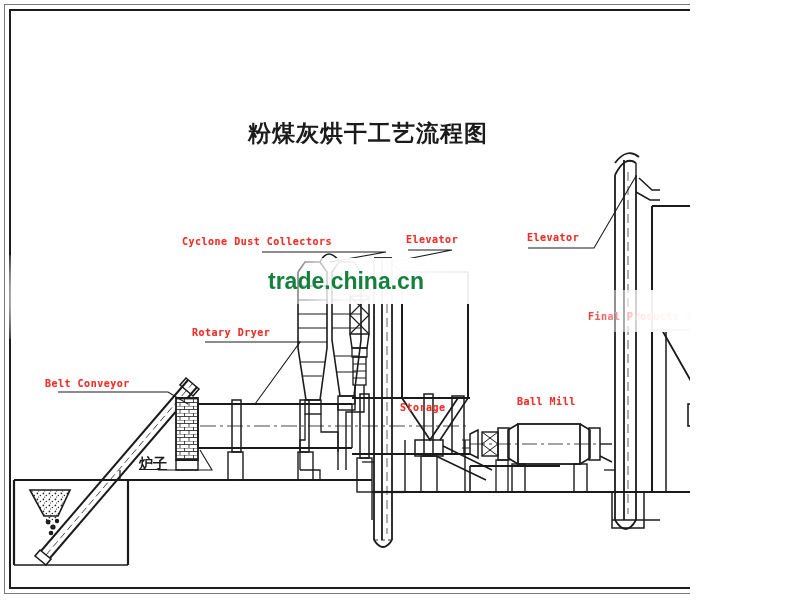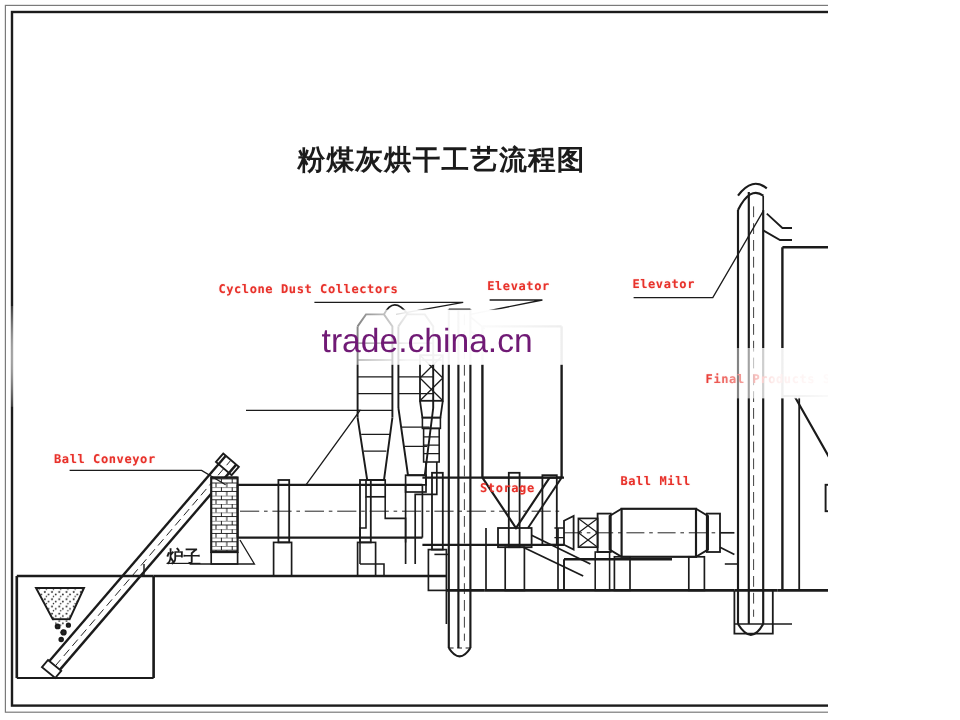--- a/index.html
+++ b/index.html
@@ -68,23 +68,23 @@
     color: #1b1b1b;
     white-space: nowrap;
     text-decoration: underline;
   }
   
   .watermark {
     position: absolute;
     left: 268px;
     top: 268px;
     font-family: "Liberation Sans", sans-serif;
-    font-size: 28px;
-    font-weight: 400;
-    color: #701a75;
+    font-size: 23px;
+    font-weight: 700;
+    color: #15803d;
     letter-spacing: 0px;
     white-space: nowrap;
     pointer-events: none;
   }
   .wm-bar {
     position: absolute;
     pointer-events: none;
     background: linear-gradient(to right,
         rgba(255,255,255,0) 0%,
         rgba(255,255,255,0.92) 28%,
@@ -361,21 +361,22 @@
         <path d="M408 250 H452 L392 262"></path>
         <path d="M528 248 H594 L636 176"></path>
         <path d="M158 470 H212 L200 450" stroke="#1b1b1b"></path>
       </g>
 
     </g>
   </svg>
 
   <div class="title">粉煤灰烘干工艺流程图</div>
 
-  <div class="lbl" style="left:45px;  top:378px;">Ball Conveyor</div>
+  <div class="lbl" style="left:45px;  top:378px;">Belt Conveyor</div>
+  <div class="lbl" style="left:192px; top:327px;">Rotary Dryer</div>
   <div class="lbl" style="left:182px; top:236px;">Cyclone Dust Collectors</div>
   <div class="lbl" style="left:406px; top:234px;">Elevator</div>
   <div class="lbl" style="left:400px; top:367px;margin-top:35px;">Storage</div>
   <div class="lbl" style="left:517px; top:396px;">Ball Mill</div>
   <div class="lbl" style="left:527px; top:232px;">Elevator</div>
   <div class="lbl" style="left:588px; top:311px;">Final Products Storage</div>
   <div class="lbl-cn" style="left:139px; top:455px;">炉子</div>
 
   <div class="wm-bar" style="left:255px; top:258px; width:300px; height:46px;"></div>
   <div class="watermark">trade.china.cn</div>

